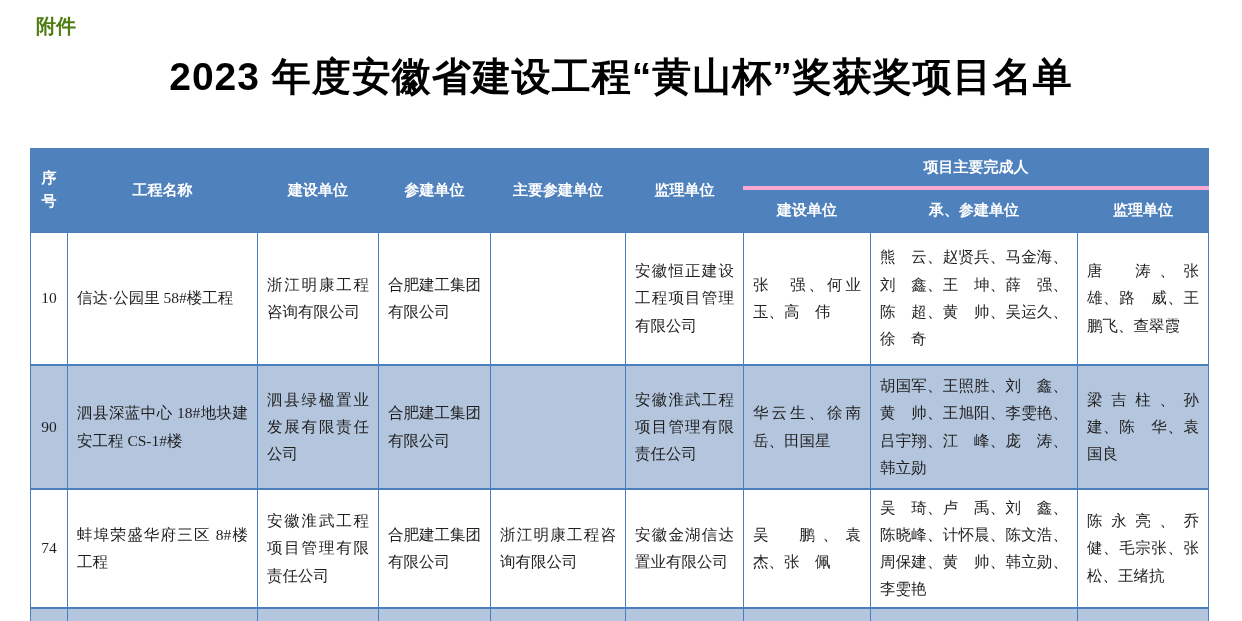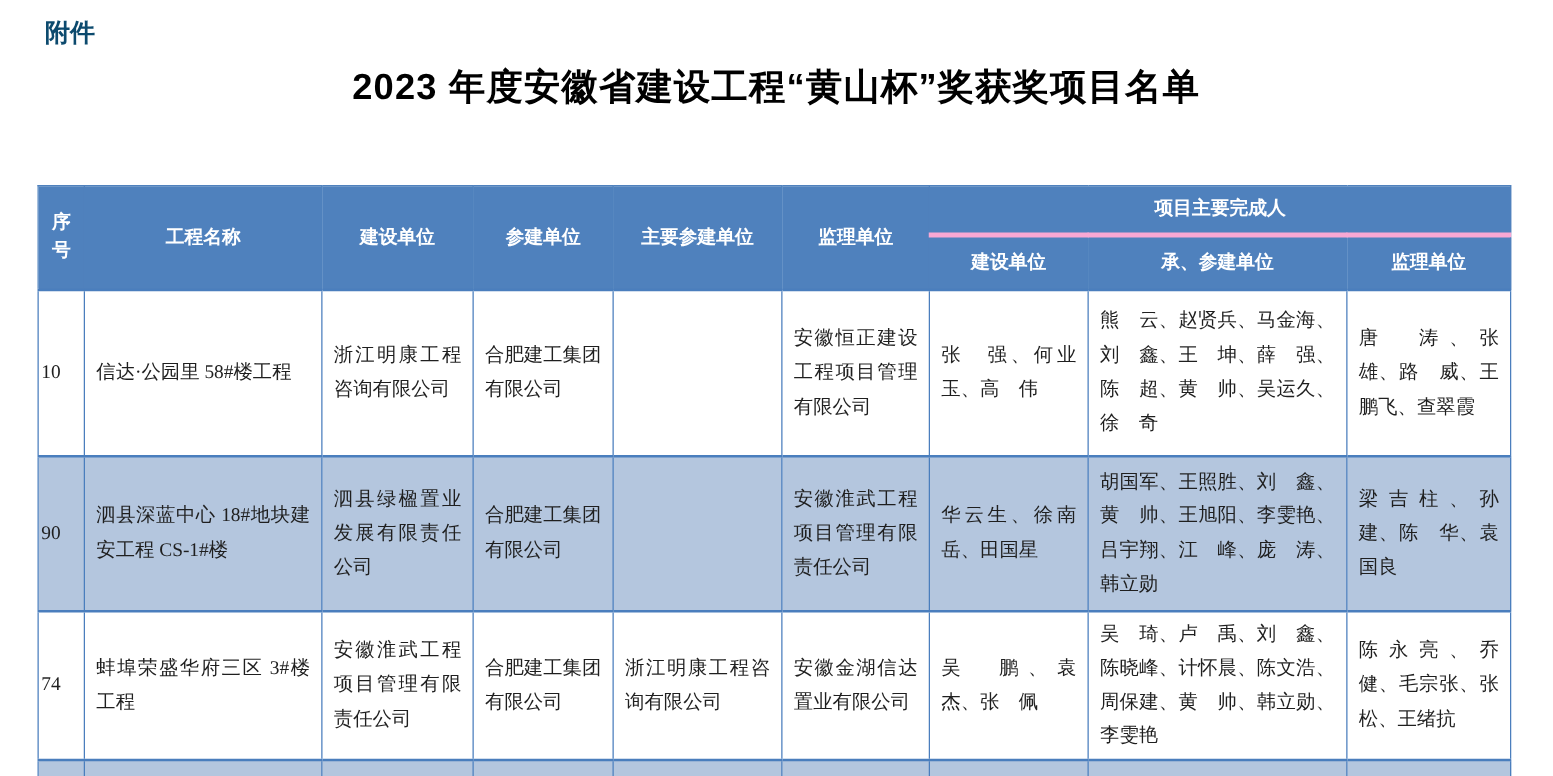--- a/index.html
+++ b/index.html
@@ -10,30 +10,30 @@
     position: relative;
     font-family: "Liberation Serif", "DejaVu Serif", serif;
     color: #1f1f1f;
   }
   .attachment-label {
     position: absolute;
     left: 36px; top: 13px;
     font-family: "Liberation Sans", "DejaVu Sans", sans-serif;
     font-weight: bold;
     font-size: 20px;
-    color: #0c4a6e;
+    color: #4d7c0f;
   }
   .doc-title {
     position: absolute;
     left: 0; top: 50px;
     width: 1242px;
     text-align: center;
     font-family: "Liberation Sans", "DejaVu Sans", sans-serif;
     font-weight: bold;
-    font-size: 29px;
+    font-size: 39px;
     letter-spacing: 1px;
     color: #000000;
     white-space: nowrap;
   }
   table.award-table {
     position: absolute;
     left: 30px; top: 148px;
     width: 1178px;
     border-collapse: collapse;
     table-layout: fixed;
@@ -58,21 +58,21 @@
     border-top-width: 2px;
     border-bottom-width: 2px;
     vertical-align: middle;
     font-size: 15.5px;
     line-height: 1.76;
     padding: 4px 9px;
     text-align: justify;
     background: #ffffff;
   }
   .award-table td.col-seq {
-    text-align: left;
+    text-align: center;
     padding: 4px 2px;
   }
   .award-table tr.highlight td { background: #b4c6de; }
   .award-table tr.row-partial td { height: 40px; }
 </style>
 </head>
 <body>
 
 <div class="attachment-label">附件</div>
 <div class="doc-title">2023 年度安徽省建设工程“黄山杯”奖获奖项目名单</div>
@@ -123,21 +123,21 @@
       <td>泗县绿楹置业发展有限责任公司</td>
       <td>合肥建工集团有限公司</td>
       <td></td>
       <td>安徽淮武工程项目管理有限责任公司</td>
       <td>华云生、徐南岳、田国星</td>
       <td>胡国军、王照胜、刘　鑫、黄　帅、王旭阳、李雯艳、吕宇翔、江　峰、庞　涛、韩立勋</td>
       <td>梁吉柱、孙　建、陈　华、袁国良</td>
     </tr>
     <tr style="height:116px">
       <td class="col-seq">74</td>
-      <td>蚌埠荣盛华府三区 3#楼工程</td>
+      <td>蚌埠荣盛华府三区 8#楼工程</td>
       <td>安徽淮武工程项目管理有限责任公司</td>
       <td>合肥建工集团有限公司</td>
       <td>浙江明康工程咨询有限公司</td>
       <td>安徽金湖信达置业有限公司</td>
       <td>吴　鹏、袁　杰、张　佩</td>
       <td>吴　琦、卢　禹、刘　鑫、陈晓峰、计怀晨、陈文浩、周保建、黄　帅、韩立勋、李雯艳</td>
       <td>陈永亮、乔　健、毛宗张、张　松、王绪抗</td>
     </tr>
     <tr class="highlight row-partial">
       <td></td>

